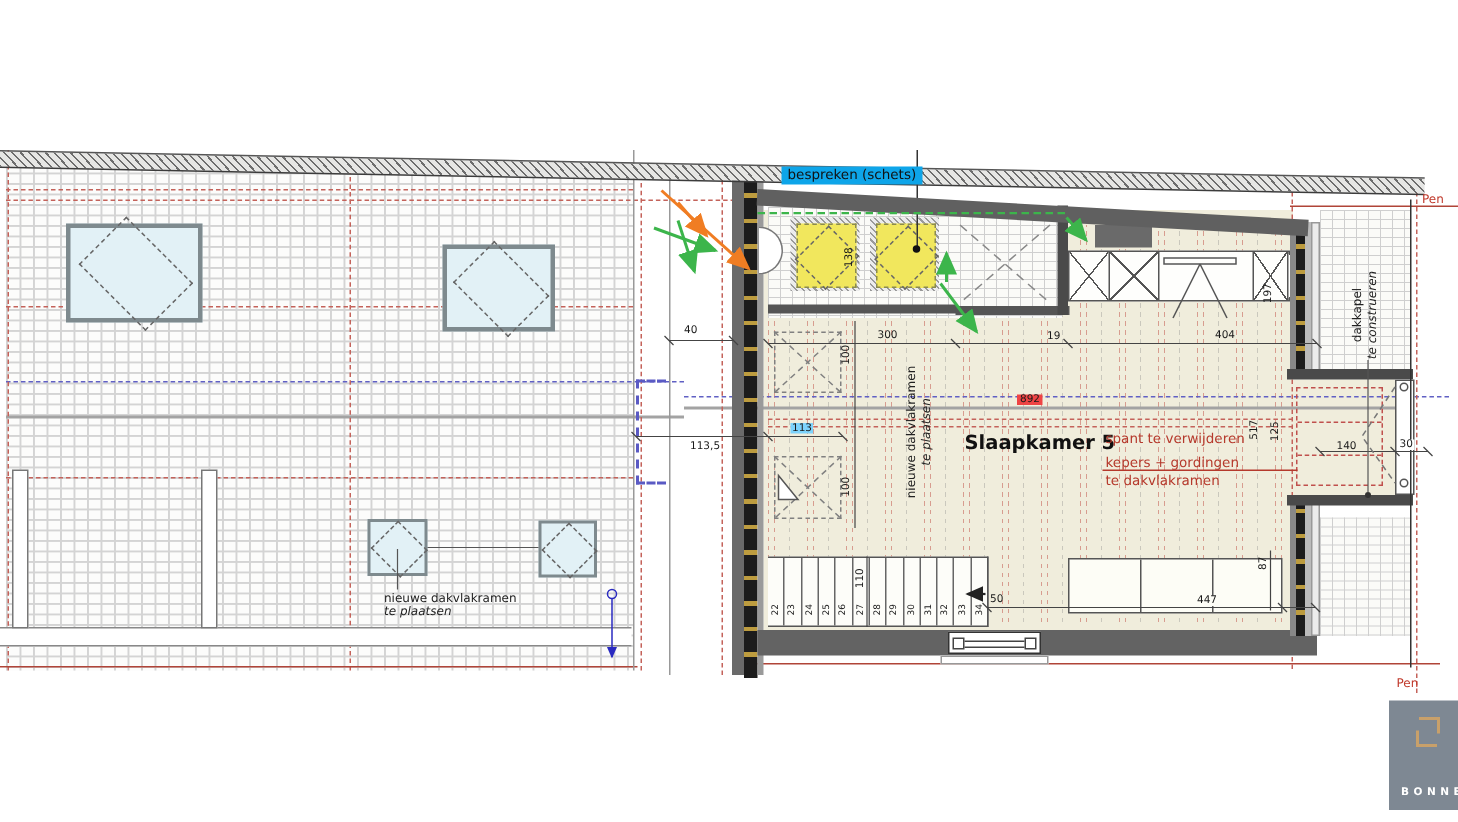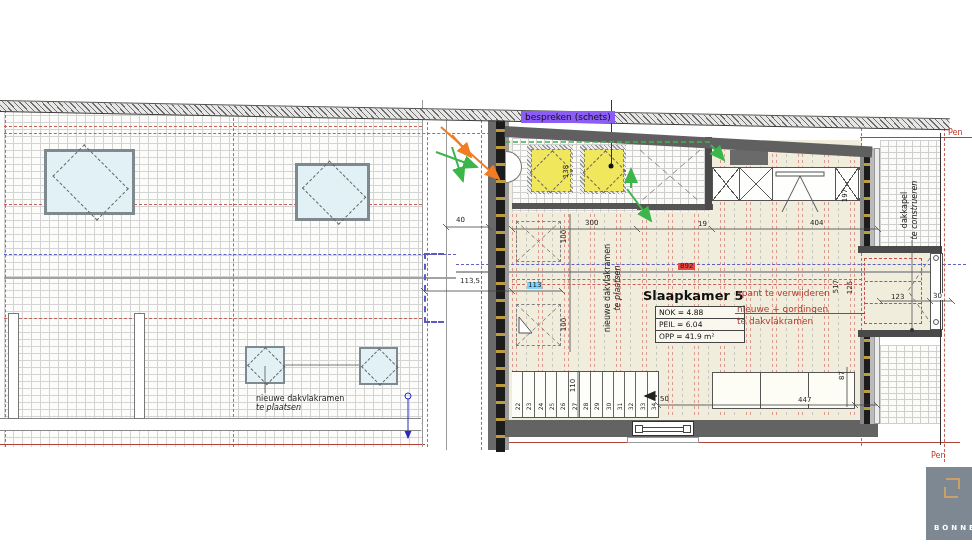--- a/index.html
+++ b/index.html
@@ -206,69 +206,64 @@
   <div class="a" style="left:864px;top:258px;width:58px;height:66px;border:1px dashed #c0504d">
     <div style="position:absolute;left:0;top:22px;width:100%;border-top:1px dashed #c0504d"></div>
     <div style="position:absolute;left:0;top:44px;width:100%;border-top:1px dashed #c0504d"></div>
   </div>
   <div class="a" style="left:930px;top:253px;width:13px;height:77px;background:#fff;border:1px solid #555"></div>
   <div class="a" style="left:940px;top:133px;width:1px;height:312px;background:#333"></div>
 
   <div class="a wall" style="left:505px;top:126px;width:368px;height:11px;transform:rotate(3.2deg);transform-origin:left top"></div>
   <div class="a hatch" style="left:0;top:100px;width:950px;height:12px;transform:rotate(1.1deg);transform-origin:left top"></div>
 
-  <div class="a" style="left:521px;top:111px;background:#8b5cf6;padding:1px 4px;font-size:9px;color:#111">bespreken (schets)</div>
+  <div class="a" style="left:521px;top:111px;background:#0ea5e9;padding:1px 4px;font-size:9px;color:#111">bespreken (schets)</div>
 
   <div class="a" style="left:256px;top:394px;font-size:8px;color:#222">
     <div>nieuwe dakvlakramen</div>
     <div style="font-style:italic">te plaatsen</div>
   </div>
 
   <div class="a vtext" style="left:578px;top:268px;width:90px;height:40px;transform:rotate(-90deg)">
     <div>nieuwe dakvlakramen</div>
     <div style="font-style:italic">te plaatsen</div>
   </div>
 
   <div class="a vtext" style="left:871px;top:199px;width:80px;height:22px;transform:rotate(-90deg)">
     <div>dakkapel</div>
     <div style="font-style:italic">te construeren</div>
   </div>
 
   <div class="a" style="left:643px;top:288px;font-size:13px;font-weight:bold;color:#111">Slaapkamer 5</div>
-  <div class="a infobox" style="left:655px;top:306px">
-    <div>NOK = 4.88</div>
-    <div>PEIL = 6.04</div>
-    <div>OPP = 41.9 m²</div>
-  </div>
   <div class="a redtxt" style="left:737px;top:288px">spant te verwijderen</div>
-  <div class="a redtxt" style="left:737px;top:304px">nieuwe + gordingen</div>
+  <div class="a redtxt" style="left:737px;top:304px">kepers + gordingen</div>
   <div class="a" style="left:735px;top:313px;width:130px;border-top:1px solid #b5392c"></div>
   <div class="a redtxt" style="left:737px;top:316px">te dakvlakramen</div>
 
   <div class="a" style="left:948px;top:128px;font-size:8px;color:#c0392b">Pen</div>
   <div class="a" style="left:931px;top:451px;font-size:8px;color:#c0392b">Pen</div>
 
   <div class="a dim" style="left:456px;top:217px">40</div>
-  <div class="a dim" style="left:460px;top:278px">113,5</div>
+  <div class="a dim" style="left:460px;top:294px">113,5</div>
   <div class="a dim" style="left:527px;top:282px;background:#7dd3fc;padding:0 1px">113</div>
   <div class="a dim rot" style="left:560px;top:168px">138</div>
   <div class="a dim rot" style="left:558px;top:233px">100</div>
   <div class="a dim rot" style="left:558px;top:321px">100</div>
   <div class="a dim" style="left:585px;top:220px">300</div>
   <div class="a dim" style="left:698px;top:221px">19</div>
   <div class="a dim" style="left:810px;top:220px">404</div>
   <div class="a dim rot" style="left:839px;top:192px">197</div>
   <div class="a dim" style="left:678px;top:263px;background:#ef4444;padding:0 2px">892</div>
   <div class="a dim rot" style="left:567px;top:382px">110</div>
   <div class="a dim" style="left:660px;top:396px">50</div>
   <div class="a dim" style="left:797px;top:397px;background:#fdfdf6;padding:0 1px">447</div>
   <div class="a dim rot" style="left:838px;top:372px">87</div>
   <div class="a dim rot" style="left:830px;top:283px">517</div>
   <div class="a dim rot" style="left:844px;top:284px">125</div>
-  <div class="a dim" style="left:890px;top:294px;background:#f0eddc;padding:0 1px">123</div>
+  <div class="a dim" style="left:890px;top:294px;background:#f0eddc;padding:0 1px">140</div>
   <div class="a dim" style="left:932px;top:293px;background:#fff;padding:0 1px">30</div>
 
   <svg width="972" height="548" viewBox="0 0 972 548">
     <defs>
       <marker id="mg" markerWidth="9" markerHeight="8" refX="7" refY="3.5" orient="auto">
           <path d="M0,0 L8,3.5 L0,7 z" fill="#3cb54b"></path>
         </marker>
       <marker id="mo" markerWidth="9" markerHeight="8" refX="7" refY="3.5" orient="auto">
           <path d="M0,0 L8,3.5 L0,7 z" fill="#f07d23"></path>
         </marker>

